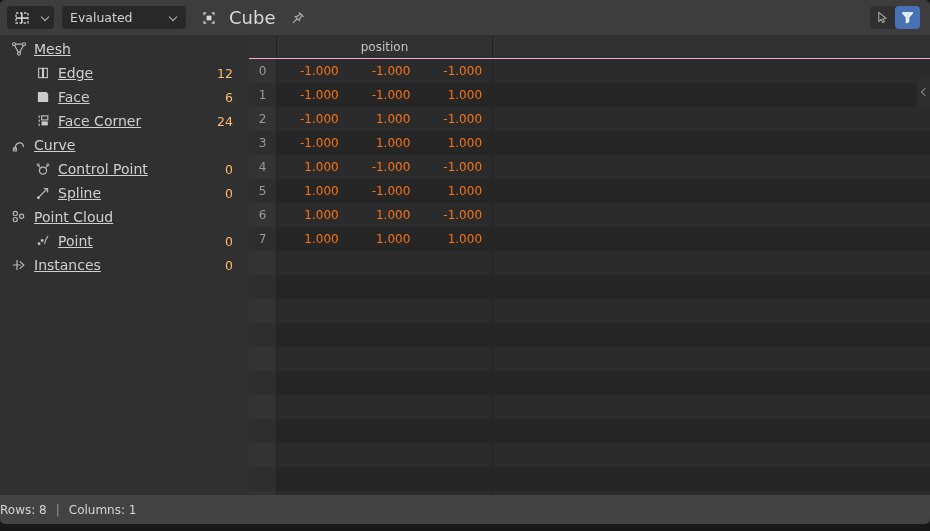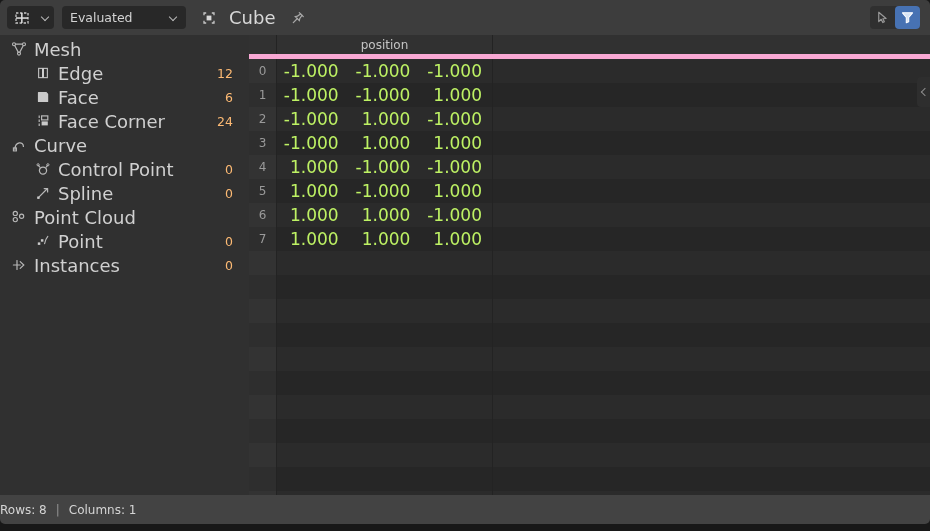--- a/index.html
+++ b/index.html
@@ -143,24 +143,25 @@
 
   .ds-ico {
     width: 18px; height: 18px;
     flex: 0 0 auto;
     display: flex;
     align-items: center;
     justify-content: center;
     margin-right: 6px;
   }
   .ds-label {
-    font-size: 18px;
+    font-size: 14px;
     color: #d0d0d0;
     flex: 1;
     white-space: nowrap;
+    text-decoration: underline;
   }
   .ds-row.selected .ds-label { color: #ffffff; }
   .ds-count {
     font-size: 12.5px;
     color: #fdba74;
     padding-right: 10px;
   }
   .ds-row.selected .ds-count { color: #cfdcf0; }
 
   
@@ -170,21 +171,21 @@
     width: 681px;
     height: 460px;
     background: #282828;
     overflow: hidden;
   }
 
   .t-header {
     display: flex;
     height: 24px;
     background: #313131;
-    border-bottom: 5px solid #f9a8d4;
+    border-bottom: 1px solid #f9a8d4;
   }
   .th-index {
     width: 28px;
     flex: 0 0 auto;
     border-right: 1px solid #232323;
   }
   .th-position {
     width: 216px;
     flex: 0 0 auto;
     display: flex;
@@ -221,22 +222,22 @@
     flex: 0 0 auto;
     display: flex;
     border-right: 1px solid #232323;
   }
   .c-val {
     width: 72px;
     display: flex;
     align-items: center;
     justify-content: flex-end;
     padding-right: 10px;
-    font-size: 17px;
-    color: #bef264;
+    font-size: 12px;
+    color: #f97316;
   }
   .c-rest { flex: 1; }
 
   
   .edge-tab {
     position: absolute;
     right: 0; top: 42px;
     width: 13px; height: 30px;
     background: #2e2e2e;
     border-radius: 4px 0 0 4px;

